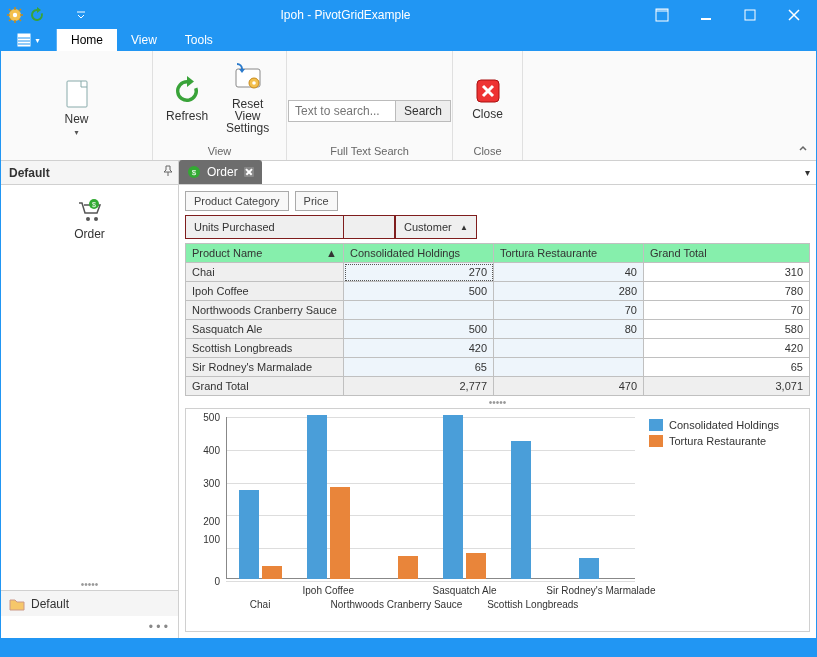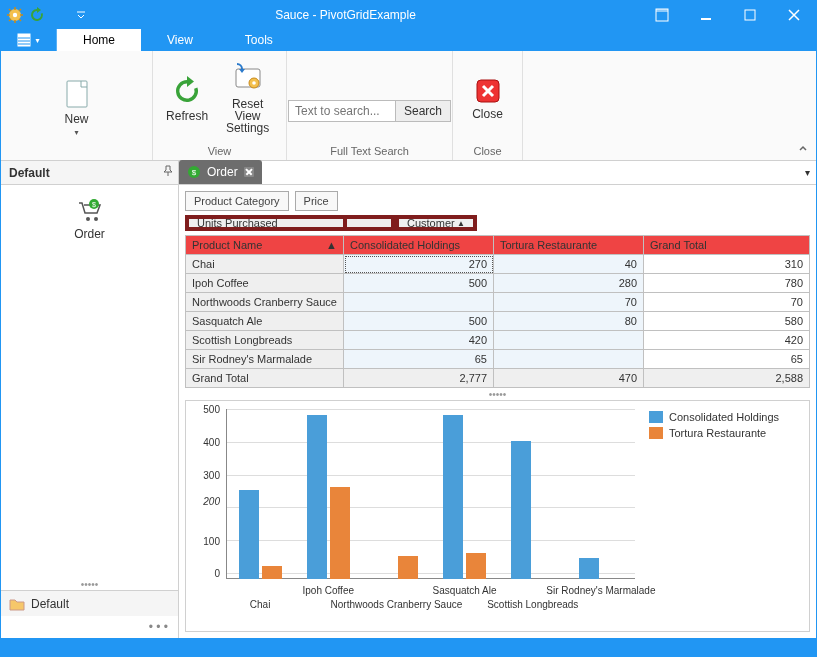--- a/index.html
+++ b/index.html
@@ -7,21 +7,21 @@
   .window { width:817px; height:657px; border:1px solid #2196f3; position:relative; display:flex; flex-direction:column; overflow:hidden;}
   .titlebar { height:28px; background:#2196f3; display:flex; align-items:center; color:#fff; font-size:12px; position:relative;}
   .titlebar .t-icons-left { display:flex; align-items:center; gap:6px; padding:0 6px;}
   .ico16 { width:16px; height:16px; display:inline-flex;}
   .titlebar .title { flex:1; text-align:center;}
   .titlebar .win-btns { display:flex;}
   .win-btn { width:44px; height:28px; display:flex; align-items:center; justify-content:center; color:#fff; }
   .ql-tick { position:absolute; left:75px; top:8px; width:10px;height:10px;}
   .menubar { height:22px; background:#2196f3; display:flex;}
   .menubar .vswitch { width:56px; display:flex; align-items:center; justify-content:center; color:#fff; gap:4px; border-right:1px solid rgba(255,255,255,0.25);}
-  .menu-item { padding:0 26px; display:flex; align-items:center; color:#fff; height:22px; cursor:default;}
+  .menu-item { padding:0 14px; display:flex; align-items:center; color:#fff; height:22px; cursor:default;}
   .menu-item.active { background:#fff; color:#000; }
   .ribbon { height:110px; background:#fafafa; border-bottom:1px solid #d0d0d0; display:flex; position:relative;}
   .ribbon-group { border-right:1px solid #e0e0e0; display:flex; flex-direction:column;}
   .group-body { flex:1; display:flex; align-items:center; padding:4px 10px; gap:8px;}
   .group-label { height:18px; text-align:center; color:#666; font-size:11px; display:flex; align-items:center; justify-content:center;}
   .big-btn { display:flex; flex-direction:column; align-items:center; justify-content:flex-start; gap:3px; width:56px; cursor:default; padding-top:4px;}
   .big-btn .cap { line-height:12px; text-align:center;}
   .big-btn .arr { font-size:8px; color:#555;}
   .search-box { height:22px; border:1px solid #bbb; background:#fff; display:flex; align-items:center;}
   .search-box input { width:106px; border:none; outline:none; padding:2px 6px; font-size:12px; color:#999;}
@@ -39,27 +39,27 @@
   .content { flex:1; display:flex; flex-direction:column;}
   .tabstrip { height:24px; background:#fff; border-bottom:1px solid #d0d0d0; display:flex; align-items:flex-end; position:relative;}
   .tab { height:24px; background:#6d6d6d; color:#fff; display:flex; align-items:center; padding:0 8px; gap:6px; border-top-left-radius:3px; border-top-right-radius:3px;}
   .tab .tx { width:10px;height:10px; background:#888; border-radius:1px; position:relative;}
   .tab .tx::before,.tab .tx::after{content:"";position:absolute;left:1px;top:4px;width:8px;height:1.5px;background:#fff;}
   .tab .tx::before{transform:rotate(45deg);} .tab .tx::after{transform:rotate(-45deg);}
   .tab-menu-arrow { position:absolute; right:6px; top:6px; font-size:10px;}
   .filter-row { padding:6px 6px 4px 6px; display:flex; gap:6px;}
   .chip { height:20px; border:1px solid #aaa; background:#f8f8f8; padding:0 8px; display:inline-flex; align-items:center; font-size:11px; color:#444;}
   .field-row { padding:0 6px 4px 6px; display:flex; align-items:center; gap:0px;}
-  .field-cell { height:16px; border:4px solid #7f1d1d; background:#efefef; padding:0 8px; display:flex; align-items:center; font-size:11px; color:#333;}
+  .field-cell { height:24px; border:1px solid #7f1d1d; background:#efefef; padding:0 8px; display:flex; align-items:center; font-size:11px; color:#333;}
   .field-cell.col-head { justify-content:space-between;text-align:right;}
   .field-cell .sort { font-size:8px; }
   .pivot-wrap { padding:0 6px;}
   table.pivot { width:100%; border-collapse:collapse; font-size:11px;}
   .pivot th, .pivot td { border:1px solid #c0c0c0; padding:3px 6px; height:19px; background:#fff;}
-  .pivot thead th { background:#ef4444; font-weight:normal; text-align:left;}
+  .pivot thead th { background:#86efac; font-weight:normal; text-align:left;}
   .pivot td.num { text-align:right; background:#eef5fb;}
   .pivot td.tot { text-align:right; background:#fff;}
   .pivot tr.grand td { background:#efefef;}
   .pivot td.focus { outline:1px dotted #555; outline-offset:-2px;}
   .splitter-h { height:12px; display:flex; align-items:center; justify-content:center; color:#999; font-size:10px;}
   .chart-area { flex:1; margin:0 6px 6px 6px; border:1px solid #d0d0d0; position:relative; min-height:200px; display:flex;}
   .plot { flex:1; position:relative; padding:8px 4px 4px 18px; min-width:430px;}
   .legend { width:170px; padding:10px;}
   .legend-item { display:flex; align-items:center; gap:6px; font-size:11px; margin-bottom:4px;}
   .swatch { width:14px; height:12px;}
@@ -101,21 +101,21 @@
         <svg viewBox="0 0 16 16">
             <path d="M8 2a6 6 0 1 0 5.6 3.9l-1.8.8A4 4 0 1 1 8 4v2l4-3-4-3z" fill="#39a339"></path>
           </svg>
       </span>
       <span class="ql-tick">
         <svg viewBox="0 0 10 10">
             <path d="M1 2h8M2 5l3 3 3-3" stroke="#fff" stroke-width="1" fill="none"></path>
           </svg>
       </span>
     </div>
-    <div class="title">Sauce - PivotGridExample</div>
+    <div class="title">Ipoh - PivotGridExample</div>
     <div class="win-btns">
       <div class="win-btn">
           <svg width="14" height="14" viewBox="0 0 14 14">
             <rect x="1" y="1" width="12" height="12" fill="none" stroke="#fff"></rect>
             <rect x="1" y="1" width="12" height="3" fill="#fff" opacity=".5"></rect>
           </svg>
         </div>
       <div class="win-btn">
           <svg width="12" height="12" viewBox="0 0 12 12">
             <rect x="1" y="9" width="10" height="2" fill="#fff"></rect>
@@ -320,36 +320,36 @@
               <tr>
                 <td style="background:#efefef">Sir Rodney's Marmalade</td>
       <td class="num">65</td>
       <td class="num"></td>
       <td class="tot">65</td>
               </tr>
               <tr class="grand">
                 <td>Grand Total</td>
                 <td class="tot" style="background:#efefef">2,777</td>
                 <td class="tot" style="background:#efefef">470</td>
-                <td class="tot" style="background:#efefef">2,588</td>
+                <td class="tot" style="background:#efefef">3,071</td>
               </tr>
             </tbody>
         </table>
       </div>
 
       <div class="splitter-h">•••••</div>
 
       <div class="chart-area">
         <div class="plot" id="plot">
             <div class="hgrid" style="top: 172px;"></div>
             <div class="ytick" style="top: 172px;">0</div>
             <div class="hgrid" style="top: 139.2px;"></div>
-            <div class="ytick" style="top: 140px;">100</div>
+            <div class="ytick" style="top: 130px;">100</div>
             <div class="hgrid" style="top: 106.4px;"></div>
-            <div class="ytick" style="top: 100px; font-style: italic;">200</div>
+            <div class="ytick" style="top: 112px;">200</div>
             <div class="hgrid" style="top: 73.6px;"></div>
             <div class="ytick" style="top: 73.6px;">300</div>
             <div class="hgrid" style="top: 40.8px;"></div>
             <div class="ytick" style="top: 40.8px;">400</div>
             <div class="hgrid" style="top: 8px;"></div>
             <div class="ytick" style="top: 8px;">500</div>
             <div class="axis-line" style="left: 40px; top: 8px; width: 1px; bottom: 52px;"></div>
             <div class="axis-line" style="left: 40px; right: 4px; height: 1px; bottom: 52px;"></div>
             <div class="bars">
               <div class="slot" style="left: 0px; width: 68.1667px; height: 100%;">

